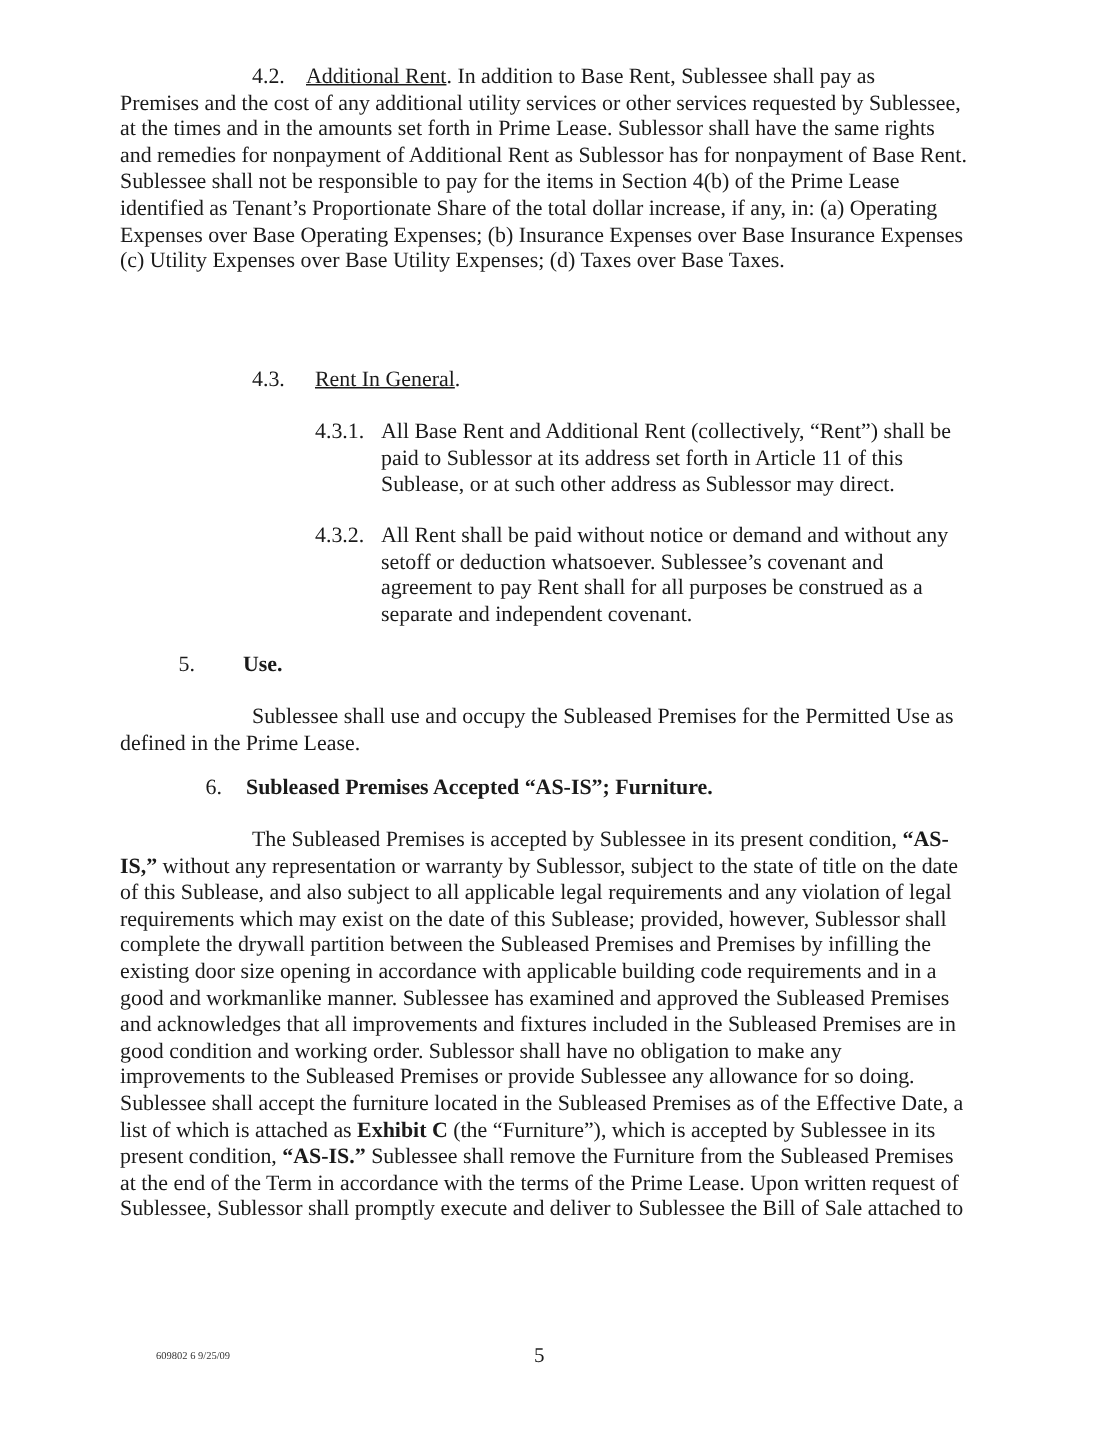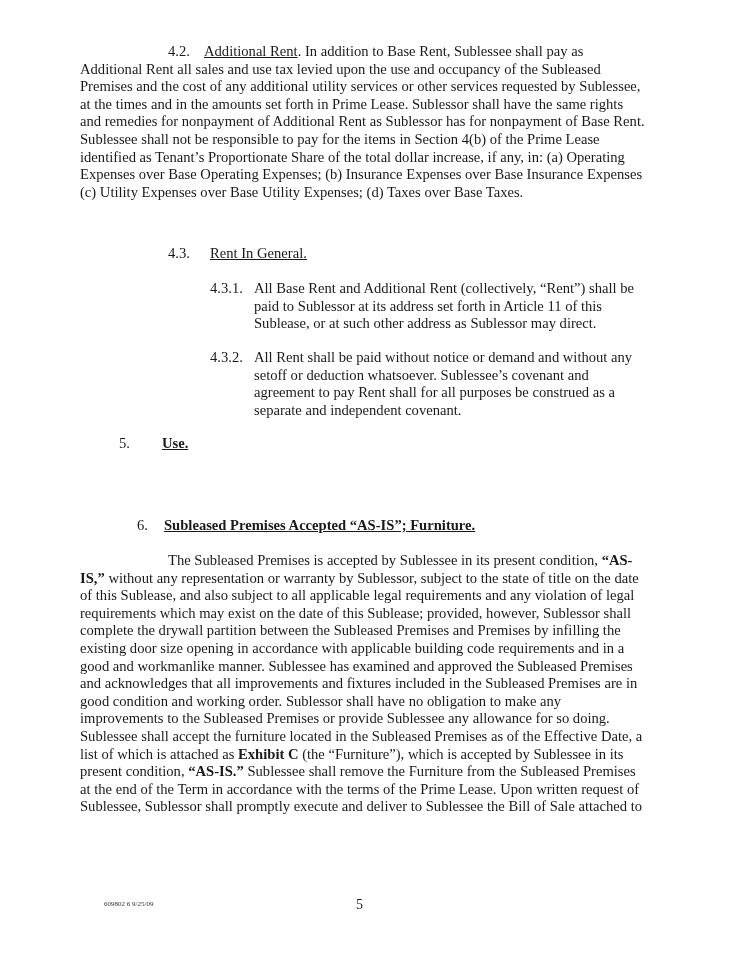--- a/index.html
+++ b/index.html
@@ -6,32 +6,31 @@
   body {
     width: 735px; height: 953px; position: relative; overflow: hidden;
     font-family: "Liberation Serif", serif; color: #1a1a1a;
     font-size: 14.6px; line-height: 17.6px;
   }
   .page { position: absolute; left: 0; top: 0; width: 608px; height: 953px; }
   .block { position: absolute; left: 80px; width: 575px; }
   .u { text-decoration: underline; }
   b { font-weight: bold; }
   .nowrap-line { white-space: nowrap; margin: 0; }
-  .sub { position: absolute; text-decoration: underline; }
+  .sub { position: absolute; }
   .footer-id { position: absolute; left: 80px; top: 900px; font-size: 7px; line-height: 9px; color: #333; padding-left: 24px; }
   .page-num { position: absolute; left: 356px; top: 896px; font-size: 14px; line-height: 17px; }
 </style>
 </head>
 <body>
 
 <div class="page">
 
   <div class="block" style="top:43px;">
     <p class="nowrap-line"><span style="display:inline-block;width:88px;"></span><span style="display:inline-block;width:36px;">4.2.</span><span class="u">Additional Rent</span><span>. In addition to Base Rent, Sublessee shall pay as</span></p>
-    <p class="nowrap-line">Additional Rent all sales and use tax levied upon the use and occupancy of the Subleased</p>
     <p class="nowrap-line">Premises and the cost of any additional utility services or other services requested by Sublessee,</p>
     <p class="nowrap-line">at the times and in the amounts set forth in Prime Lease.  Sublessor shall have the same rights</p>
     <p class="nowrap-line">and remedies for nonpayment of Additional Rent as Sublessor has for nonpayment of Base Rent.</p>
     <p class="nowrap-line">Sublessee shall not be responsible to pay for the items in Section 4(b) of the Prime Lease</p>
     <p class="nowrap-line">identified as Tenant’s Proportionate Share of the total dollar increase, if any, in: (a) Operating</p>
     <p class="nowrap-line">Expenses over Base Operating Expenses; (b) Insurance Expenses over Base Insurance Expenses</p>
     <p class="nowrap-line">(c) Utility Expenses over Base Utility Expenses; (d) Taxes over Base Taxes.</p>
   </div>
 
   <div class="sub" style="left:168px;top:245px;white-space:nowrap;">
@@ -53,20 +52,24 @@
       <div>All Rent shall be paid without notice or demand and without any</div>
       <div>setoff or deduction whatsoever.  Sublessee’s covenant and</div>
       <div>agreement to pay Rent shall for all purposes be construed as a</div>
       <div>separate and independent covenant.</div>
     </div>
   </div>
 
   <div class="sub" style="left:119px;top:435px;white-space:nowrap;">
     <span style="display:inline-block;width:43px;">5.</span><b>Use.</b>
   </div>
+  <div class="block" style="top:470px;">
+    <p class="nowrap-line"><span style="display:inline-block;width:88px;"></span><span>Sublessee shall use and occupy the Subleased Premises for the Permitted Use as</span></p>
+    <p class="nowrap-line">defined in the Prime Lease.</p>
+  </div>
 
   <div class="sub" style="left:121px;top:517px;white-space:nowrap;text-align:center;">
     <span style="display:inline-block;width:43px;">6.</span><b>Subleased Premises Accepted “AS-IS”; Furniture.</b>
   </div>
   <div class="block" style="top:552px;">
     <p class="nowrap-line"><span style="display:inline-block;width:88px;"></span><span>The Subleased Premises is accepted by Sublessee in its present condition, </span><b>“AS-</b></p>
     <p class="nowrap-line"><b>IS,”</b><span> without any representation or warranty by Sublessor, subject to the state of title on the date</span></p>
     <p class="nowrap-line">of this Sublease, and also subject to all applicable legal requirements and any violation of legal</p>
     <p class="nowrap-line">requirements which may exist on the date of this Sublease; provided, however, Sublessor shall</p>
     <p class="nowrap-line">complete the drywall partition between the Subleased Premises and Premises by infilling the</p>

